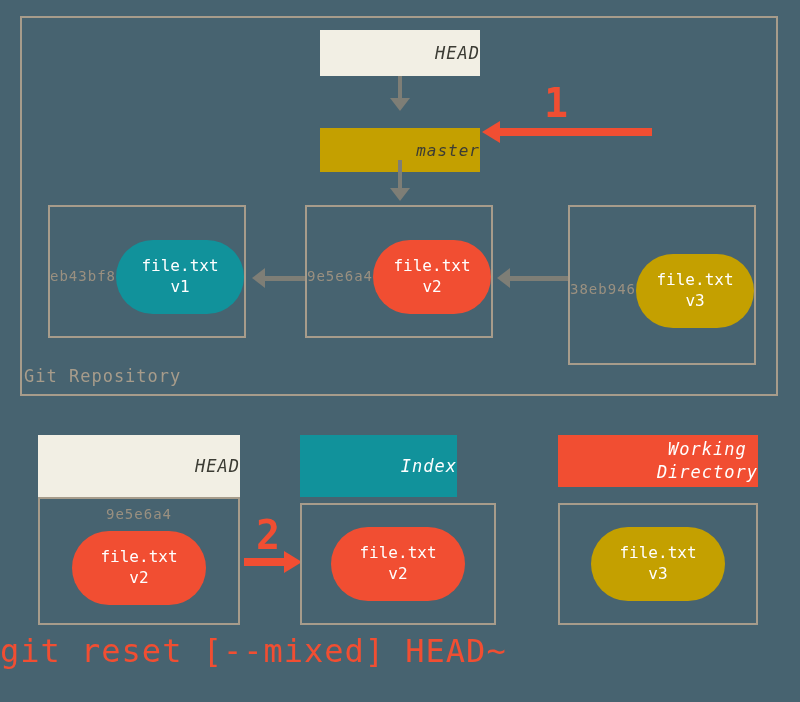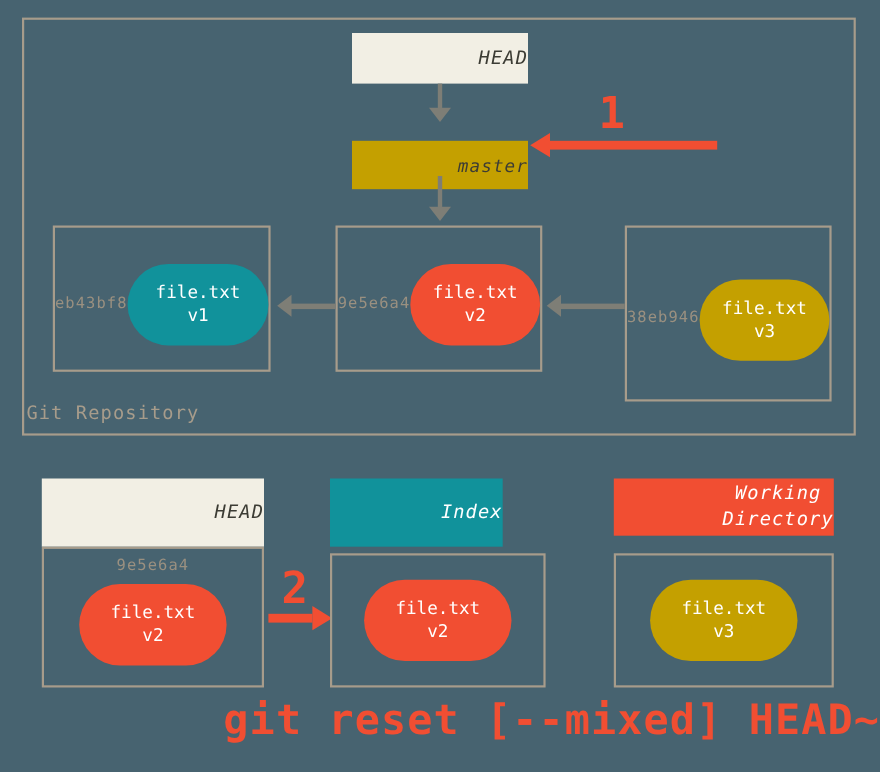--- a/index.html
+++ b/index.html
@@ -40,21 +40,21 @@
   .step{color:var(--red);font-size:40px;font-weight:bold;}
   .head2{left:38px;top:435px;width:202px;height:62px;background:var(--offwhite);color:var(--dark);font-size:17px;}
   .index-hdr{left:300px;top:435px;width:157px;height:62px;background:var(--teal);color:#fff;font-size:17px;}
   .wd-hdr{left:558px;top:435px;width:200px;height:52px;background:var(--red);color:#fff;font-size:17px;white-space:pre-line;line-height:1.35;}
   .tree{border:2px solid var(--tan);display:flex;flex-direction:column;align-items:center;}
   .tree1{left:38px;top:497px;width:202px;height:128px;}
   .tree1 .hash{margin-top:7px;}
   .tree1 .blob{margin-top:9px;}
   .tree2{left:300px;top:503px;width:196px;height:122px;justify-content:center;}
   .tree3{left:558px;top:503px;width:200px;height:122px;justify-content:center;}
-  .caption{left:0;top:632px;width:800px;text-align:right;color:var(--red);font-size:38px;font-weight:bold;letter-spacing:1px;}
+  .caption{left:0;top:632px;width:800px;text-align:left;color:var(--red);font-size:32px;font-weight:normal;letter-spacing:1px;}
 </style>
 </head>
 <body>
 
 <div class="canvas">
 
   <div class="abs repo-box">
     <div class="repo-label">Git Repository</div>
   </div>
 

